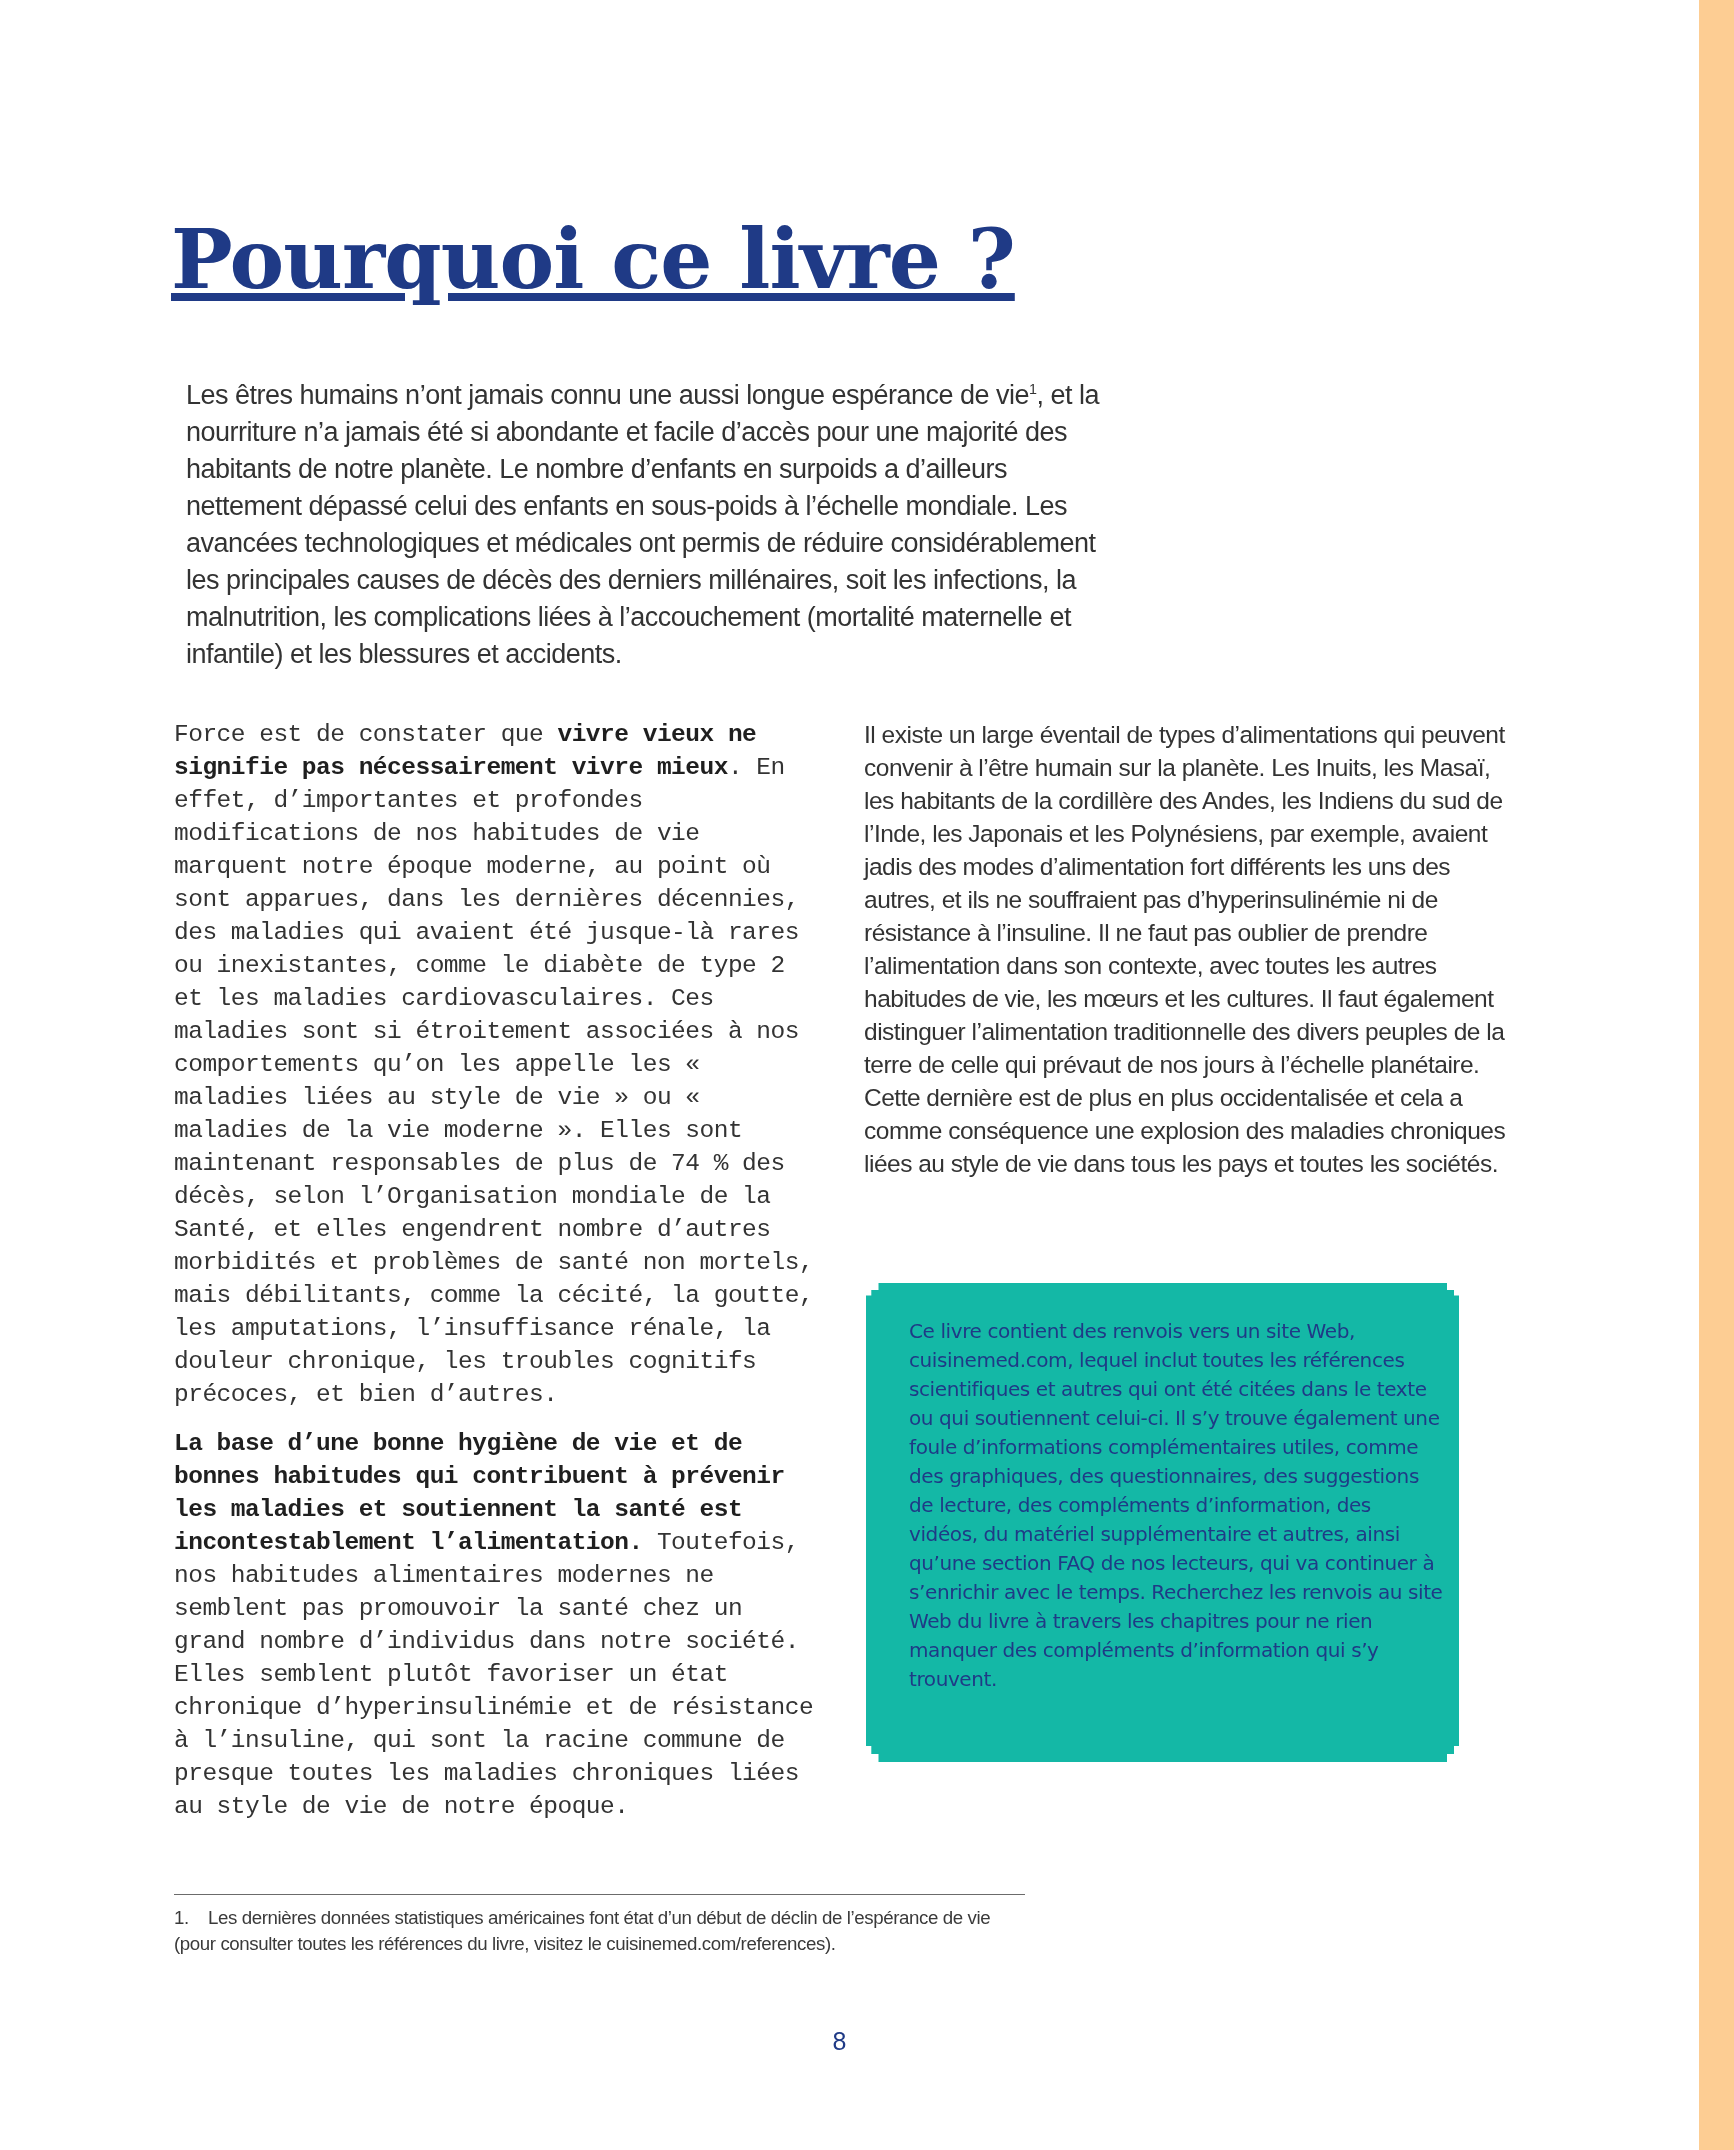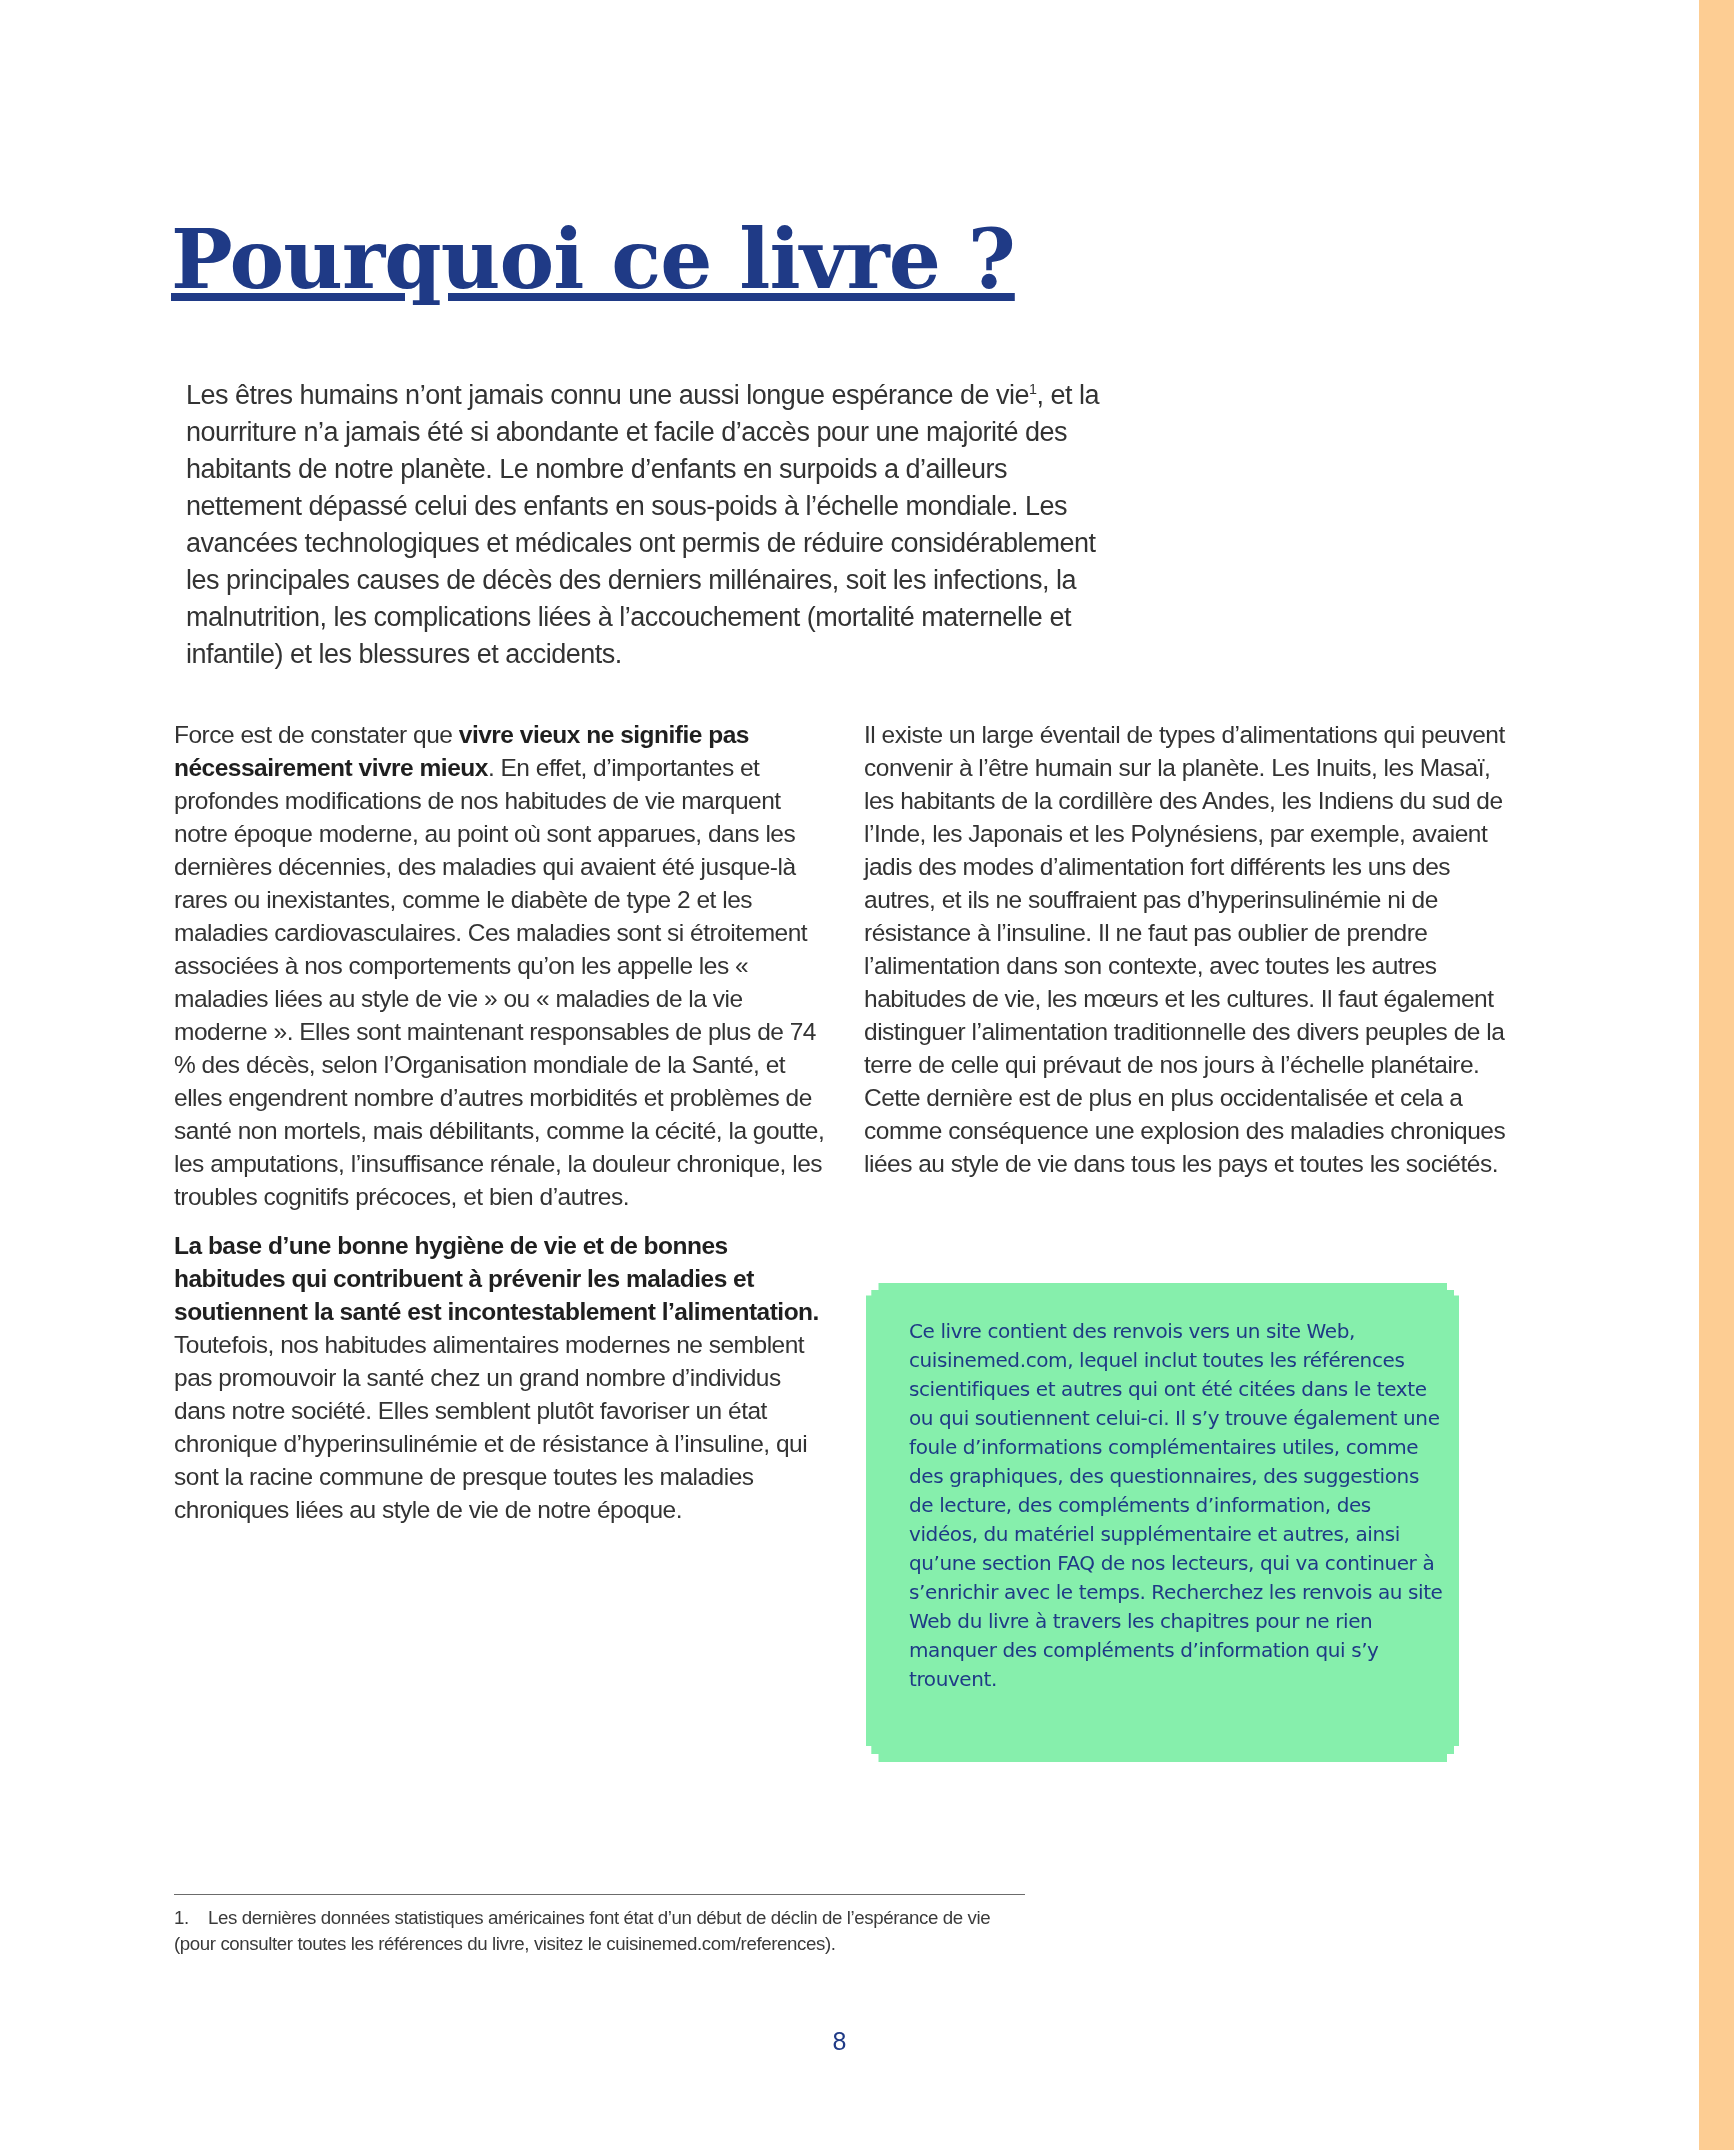--- a/index.html
+++ b/index.html
@@ -23,26 +23,26 @@
     position:absolute; left:174px; top:365px; width:918px; margin:12px;
     font-size:27px; line-height:37px; color:#333333;
     letter-spacing:-0.5px; font-weight:300;
   }
   .intro sup { font-size:14.3px; line-height:0; }
   .col {
     position:absolute; top:718px; width:651px;
     font-size:24.5px; line-height:33px; color:#333333; letter-spacing:-0.5px;
   }
   .col p { margin:0 0 16px 0; }
-  .col-left { left:174px; }
+  .col-left { left:174px;font-family:Liberation Mono, monospace; }
   .col-right { left:864px; }
   .col b { color:#1f1f1f; font-weight:bold; }
   .callout {
     position:absolute; left:866px; top:1283px; width:593px; height:479px;
-    background:#86efac;
+    background:#14b8a6;
     clip-path: polygon(
       12.5px 0, 581px 0, 581px 7.1px, 588px 7.1px, 588px 12.5px, 593px 12.5px,
       593px 463px, 588px 463px, 588px 471px, 581px 471px, 581px 479px,
       12.5px 479px, 12.5px 471px, 5.3px 471px, 5.3px 463px, 0 463px,
       0 12.5px, 5.3px 12.5px, 5.3px 7.1px, 12.5px 7.1px);
   }
   .callout-text {
     position:absolute; left:43px; top:34px; width:535px; margin:0;
     font-family:"DejaVu Sans", sans-serif; font-size:20px; line-height:29px;
     color:#1f3a86; letter-spacing:-0.4px;

